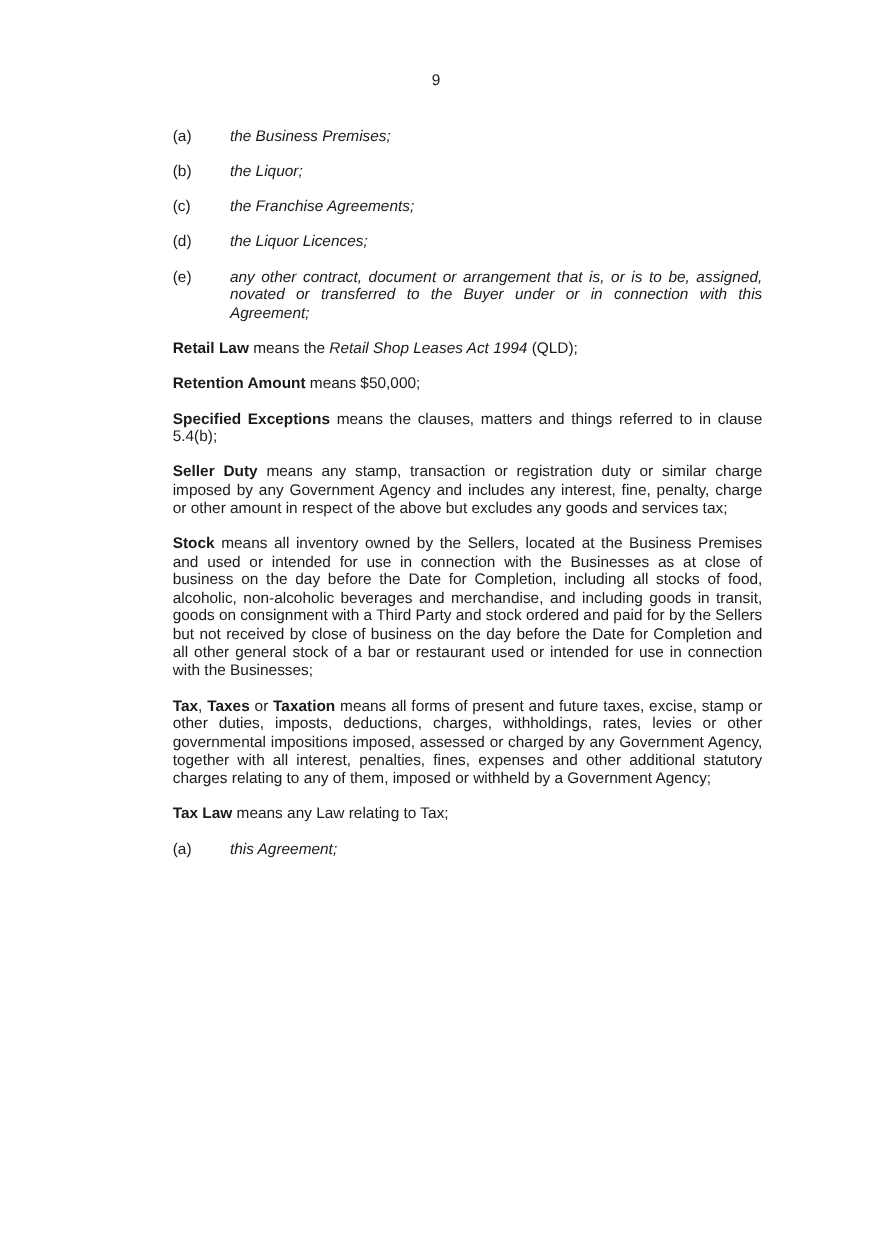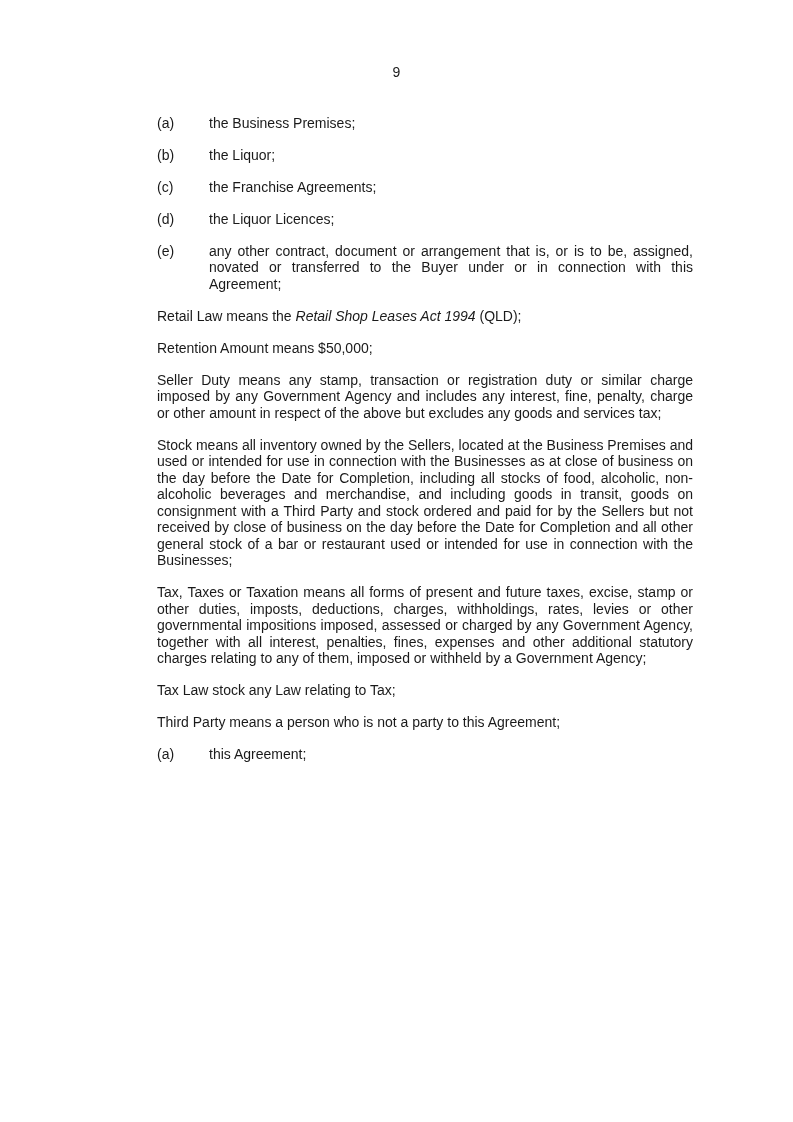--- a/index.html
+++ b/index.html
@@ -37,22 +37,23 @@
   .list-item {
     display: flex;
   }
   .list-label {
     flex: 0 0 52px;
     width: 52px;
   }
   .list-content {
     flex: 1;
     text-align: justify;
+    font-style: italic;
   }
-  .b { font-weight: normal; margin-top: 40px; }
+  .b { font-weight: bold; margin-top: 40px; }
   .i { font-style: italic; margin-top: 27px; }
 </style>
 </head>
 <body>
 
 <div class="page">
   <div class="page-number">9</div>
   <div class="doc-body">
       <div class="block list-item">
         <span class="list-label">(a)</span>
@@ -69,23 +70,23 @@
       <div class="block list-item">
         <span class="list-label">(d)</span>
         <span class="list-content"><span>the Liquor Licences;</span></span>
       </div>
       <div class="block list-item">
         <span class="list-label">(e)</span>
         <span class="list-content"><span>any other contract, document or arrangement that is, or is to be, assigned, novated or transferred to the Buyer under or in connection with this Agreement;</span></span>
       </div>
       <div class="block para"><span class="b">Retail Law</span><span> means the </span><span class="i">Retail Shop Leases Act 1994</span><span> (QLD);</span></div>
       <div class="block para"><span class="b">Retention Amount</span><span> means $50,000;</span></div>
+      <div class="block para"><span class="b">Specified Exceptions</span><span> means the clauses, matters and things referred to in clause 5.4(b);</span></div>
       <div class="block para"><span class="b">Seller Duty</span><span> means any stamp, transaction or registration duty or similar charge imposed by any Government Agency and includes any interest, fine, penalty, charge or other amount in respect of the above but excludes any goods and services tax;</span></div>
       <div class="block para"><span class="b">Stock</span><span> means all inventory owned by the Sellers, located at the Business Premises and used or intended for use in connection with the Businesses as at close of business on the day before the Date for Completion, including all stocks of food, alcoholic, non-alcoholic beverages and merchandise, and including goods in transit, goods on consignment with a Third Party and stock ordered and paid for by the Sellers but not received by close of business on the day before the Date for Completion and all other general stock of a bar or restaurant used or intended for use in connection with the Businesses;</span></div>
       <div class="block para"><span class="b">Tax</span><span>, </span><span class="b">Taxes</span><span> or </span><span class="b">Taxation</span><span> means all forms of present and future taxes, excise, stamp or other duties, imposts, deductions, charges, withholdings, rates, levies or other governmental impositions imposed, assessed or charged by any Government Agency, together with all interest, penalties, fines, expenses and other additional statutory charges relating to any of them, imposed or withheld by a Government Agency;</span></div>
-      <div class="block para"><span class="b">Tax Law</span><span> stock any Law relating to Tax;</span></div>
-      <div class="block para"><span class="b">Third Party</span><span> means a person who is not a party to this Agreement;</span></div>
+      <div class="block para"><span class="b">Tax Law</span><span> means any Law relating to Tax;</span></div>
       <div class="block list-item">
         <span class="list-label">(a)</span>
         <span class="list-content"><span>this Agreement;</span></span>
       </div>
     </div>
 </div>
 
 </body></html>

